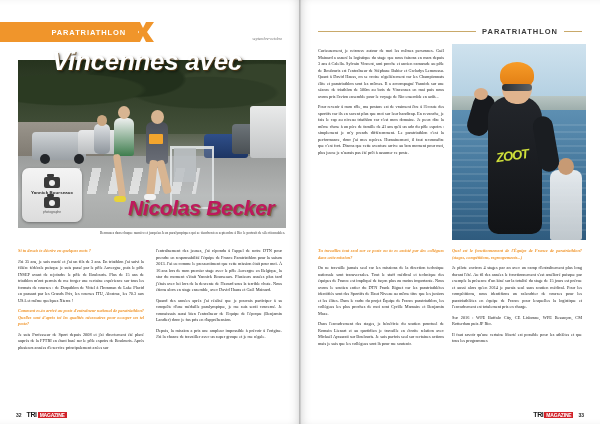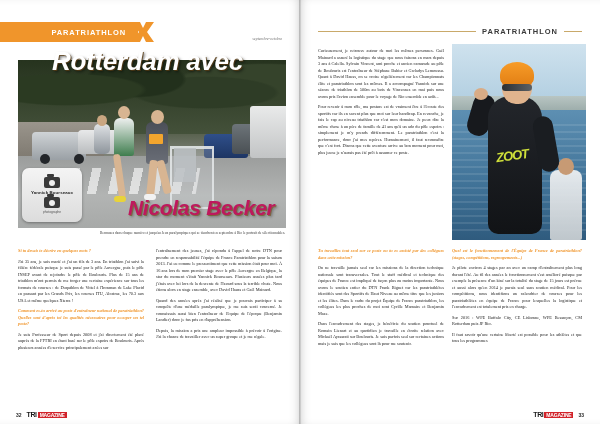--- a/index.html
+++ b/index.html
@@ -155,21 +155,21 @@
   <div class="page left">
 
     <div class="banner"></div>
     <div class="banner-label">PARATRIATHLON</div>
     <svg class="banner-x" viewBox="0 0 30 30">
       <path d="M4 5 L11 15 L4 25 L12 25 L15 19 L18 25 L26 25 L19 15 L26 5 L18 5 L15 11 L12 5 Z" fill="#f0952b"></path>
     </svg>
 
     <div class="folio-right">septembre-octobre</div>
 
-    <div class="hero-title">Rotterdam avec</div>
+    <div class="hero-title">Vincennes avec</div>
 
     <div class="photo">
       <div class="ph-sky"></div>
       <div class="ph-foliage"></div>
       <div class="ph-wall"></div>
       <div class="ph-road"></div>
       <div class="ph-zebra"></div>
       <div class="ph-car car1"></div>
       <div class="ph-car car2"></div>
       <div class="ph-car car3"></div>

